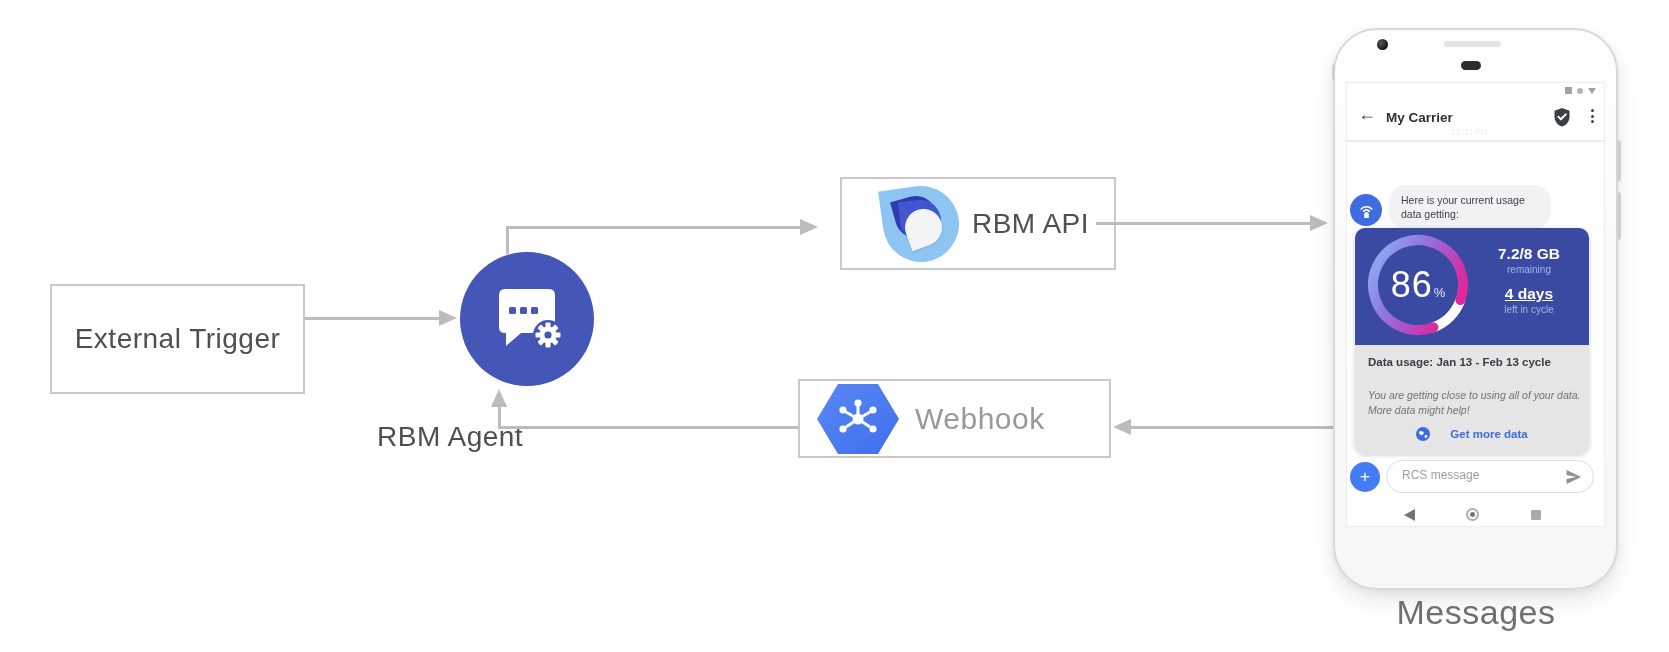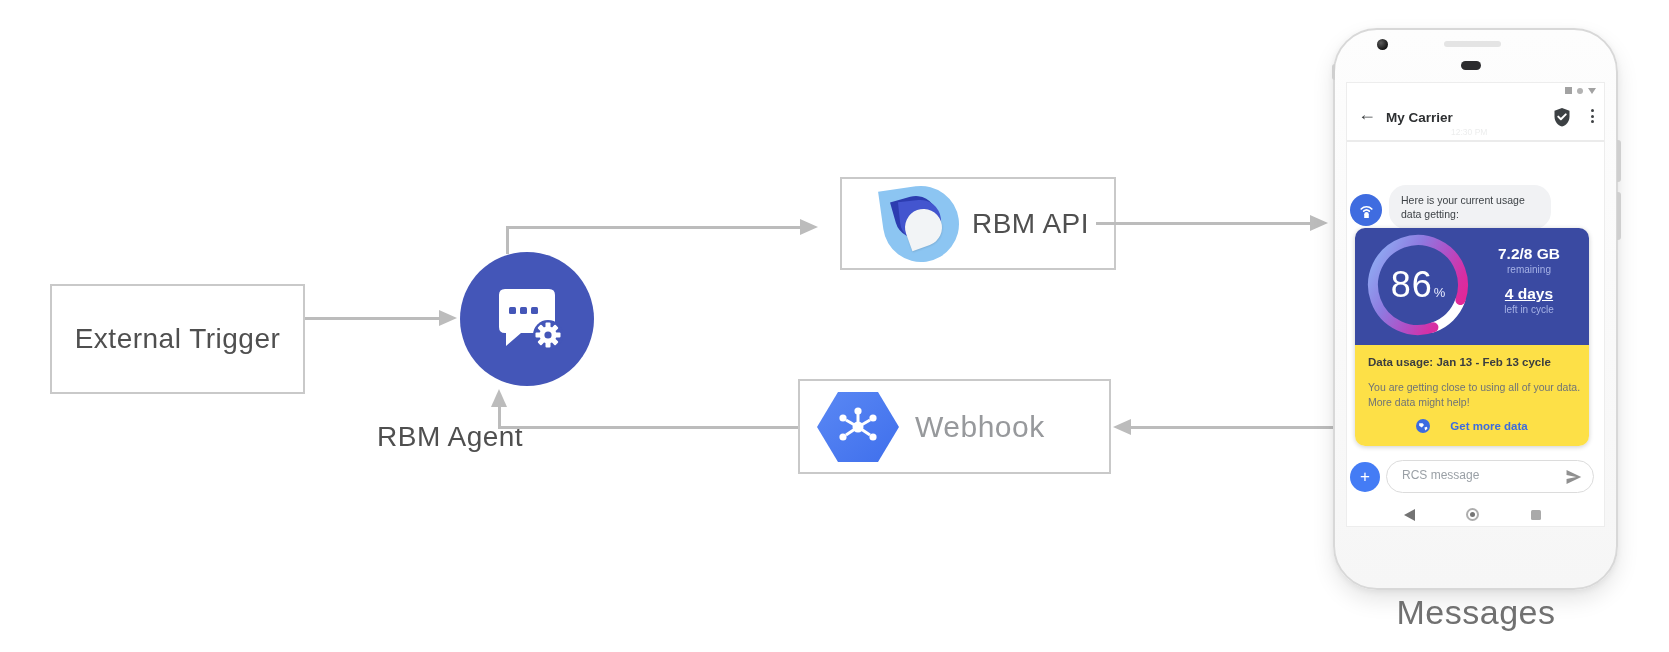--- a/index.html
+++ b/index.html
@@ -5,21 +5,21 @@
   html,body{margin:0;padding:0;background:#fff;}
   .canvas{position:relative;width:1669px;height:652px;background:#fff;overflow:hidden;
           font-family:"Liberation Sans",sans-serif;}
 
   
   .node-box{position:absolute;background:#fff;border:2px solid #c9c9c9;display:flex;
             align-items:center;justify-content:center;box-sizing:border-box;}
   .et-box{left:50px;top:268px;width:255px;height:110px;margin-top:16px;}
   .node-label{color:#4f4f4f;font-size:28px;font-weight:300;letter-spacing:.5px;white-space:nowrap;}
   .api-box{left:840px;top:177px;width:276px;height:93px;justify-content:center;padding-left:16px;gap:13px;}
-  .wh-box{left:798px;top:379px;width:313px;height:95px;justify-content:flex-start;padding-left:16px;gap:15px;}
+  .wh-box{left:798px;top:379px;width:313px;height:79px;justify-content:flex-start;padding-left:16px;gap:15px;}
   .wh-label{color:#97999c;font-size:30px;font-weight:300;letter-spacing:.5px;}
 
   
   .line{position:absolute;background:#bcbcbc;}
   .h3{height:3px;} .w3{width:3px;}
   .head{position:absolute;width:0;height:0;}
   .head-right{border-top:8px solid transparent;border-bottom:8px solid transparent;border-left:18px solid #bcbcbc;}
   .head-left{border-top:8px solid transparent;border-bottom:8px solid transparent;border-right:18px solid #bcbcbc;}
   .head-up{border-left:8px solid transparent;border-right:8px solid transparent;border-bottom:18px solid #bcbcbc;}
 
@@ -77,23 +77,23 @@
   .card-top{position:relative;height:117px;background:#3a4aa2;border-radius:10px 10px 0 0;}
   .gauge-wrap{position:absolute;left:8px;top:2px;width:110px;height:110px;}
   .gauge-label{position:absolute;left:8px;top:2px;width:110px;height:110px;display:flex;
                align-items:center;justify-content:center;color:#fff;}
   .gauge-label .pct{font-size:36px;font-weight:300;letter-spacing:1px;}
   .gauge-label .unit{font-size:13px;margin:14px 0 0 1px;color:#e8ecff;}
   .card-col{position:absolute;left:118px;top:17px;width:112px;text-align:center;color:#fff;}
   .big-val{font-size:15.5px;font-weight:700;}
   .small-lab{font-size:10px;color:#a6b2e6;margin-top:1px;}
   .big-val.days{margin-top:10px;text-decoration:underline;}
-  .card-bottom{background:#fde047;border-radius:0 0 10px 10px;padding:11px 13px 13px;box-sizing:border-box;}
+  .card-bottom{background:#e5e5e5;border-radius:0 0 10px 10px;padding:11px 13px 13px;box-sizing:border-box;}
   .usage-title{font-size:11.5px;font-weight:700;color:#3a3d40;white-space:nowrap;}
-  .usage-body{margin-top:12px;font-size:10.5px;line-height:15px;color:#6f7377;}
+  .usage-body{margin-top:20px;font-size:10.5px;line-height:15px;color:#6f7377;font-style:italic;}
   .usage-body span{display:block;white-space:nowrap;}
   .action-row{margin-top:9px;display:flex;align-items:center;justify-content:center;gap:20px;}
   .action-label{font-size:11.5px;font-weight:700;color:#3c6ce0;}
 
   .plus-btn{position:absolute;left:3px;top:379px;width:30px;height:30px;border-radius:50%;background:#447cf5;
             color:#fff;font-size:17px;line-height:29px;text-align:center;font-weight:400;}
   .pill{position:absolute;left:39px;top:377px;width:208px;height:33px;box-sizing:border-box;
         border:1.5px solid #dcdcdc;border-radius:17px;background:#fff;}
   .pill input{position:absolute;left:13px;top:6px;width:150px;border:none;outline:none;font-size:12px;
               color:#000000;background:transparent;font-family:"Liberation Sans",sans-serif;}

